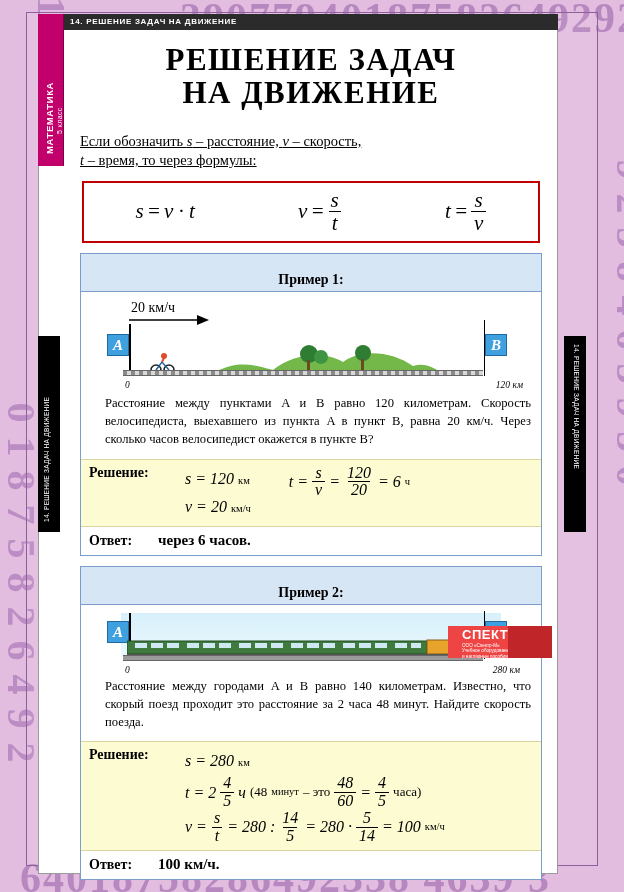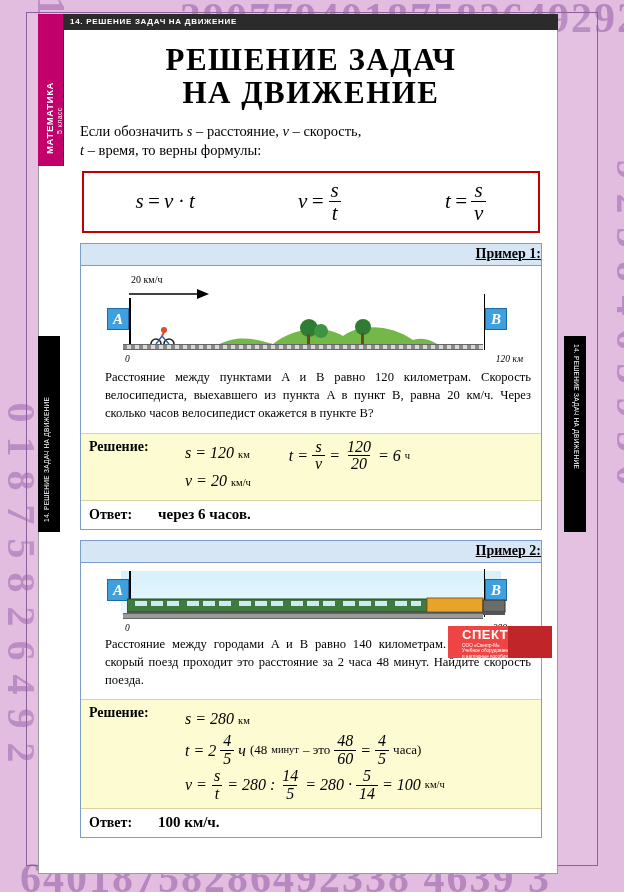--- a/index.html
+++ b/index.html
@@ -164,24 +164,25 @@
     margin: 10px 0 2px 0;
     text-align: center;
     font-family: "Liberation Serif", serif;
     font-size: 31px;
     font-weight: bold;
     letter-spacing: 1.5px;
     line-height: 1.06;
     color: #000;
   }
   .intro {
-    margin: 12px 4px 0 4px;
+    margin: 22px 4px 0 4px;
     font-size: 14.5px;
     line-height: 1.35;
     color: #000;
+    text-decoration: underline;
   }
   .intro i, .math { font-style: italic; font-family: "Liberation Serif", serif; }
   .formula-box {
     margin: 10px 6px 0 6px;
     border: 2px solid #c00000;
     height: 62px;
     display: flex;
     align-items: center;
     justify-content: space-around;
     background: #fff;
@@ -205,25 +206,24 @@
   }
   
   .example {
     margin: 10px 4px 0 4px;
     border: 1.5px solid #7a9ec9;
     background: #fff;
   }
   .example-head {
     background: #d7e6f5;
     border-bottom: 1px solid #7a9ec9;
-    text-align: right;
+    text-align: center;
     font-weight: bold;
     font-size: 14px;
-    padding: 2px 0 3px 0;
-    text-decoration: underline;
+    padding: 18px 0 3px 0;
   }
   .ex-body { padding: 6px 8px 6px 8px; }
   .scene {
     position: relative;
     height: 92px;
     margin: 0 4px 2px 4px;
   }
   .scene2 { height: 62px; }
   .ab-box {
     position: absolute;
@@ -250,21 +250,21 @@
     width: 1.5px;
     background: #000;
   }
   .tick-label {
     position: absolute;
     font-size: 9.5px;
     font-style: italic;
   }
   .arrow-lbl {
     position: absolute;
-    font-size: 10px;
+    font-size: 14px;
   }
   .hills {
     position: absolute;
     left: 120px; bottom: 16px;
     width: 230px; height: 34px;
   }
   .cyclist {
     position: absolute;
     left: 56px; bottom: 14px;
     width: 26px; height: 26px;
@@ -374,21 +374,21 @@
 
   <div class="content">
 
     <h1 class="title">
       <span>РЕШЕНИЕ ЗАДАЧ</span><br>
       <span>НА ДВИЖЕНИЕ</span>
     </h1>
 
     <div class="intro">
       <span>Если обозначить </span><i class="math">s</i><span> – расстояние, </span><i class="math">v</i><span> – скорость,</span><br>
-      <i class="math">t</i><span> – время, то верны формулы:</span>
+      <i class="math">t</i><span> – время, то через формулы:</span>
     </div>
 
     <div class="formula-box">
       <div class="formula">
         <span>s</span>
         <span>=</span>
         <span>v · t</span>
       </div>
       <div class="formula">
         <span>v</span>

